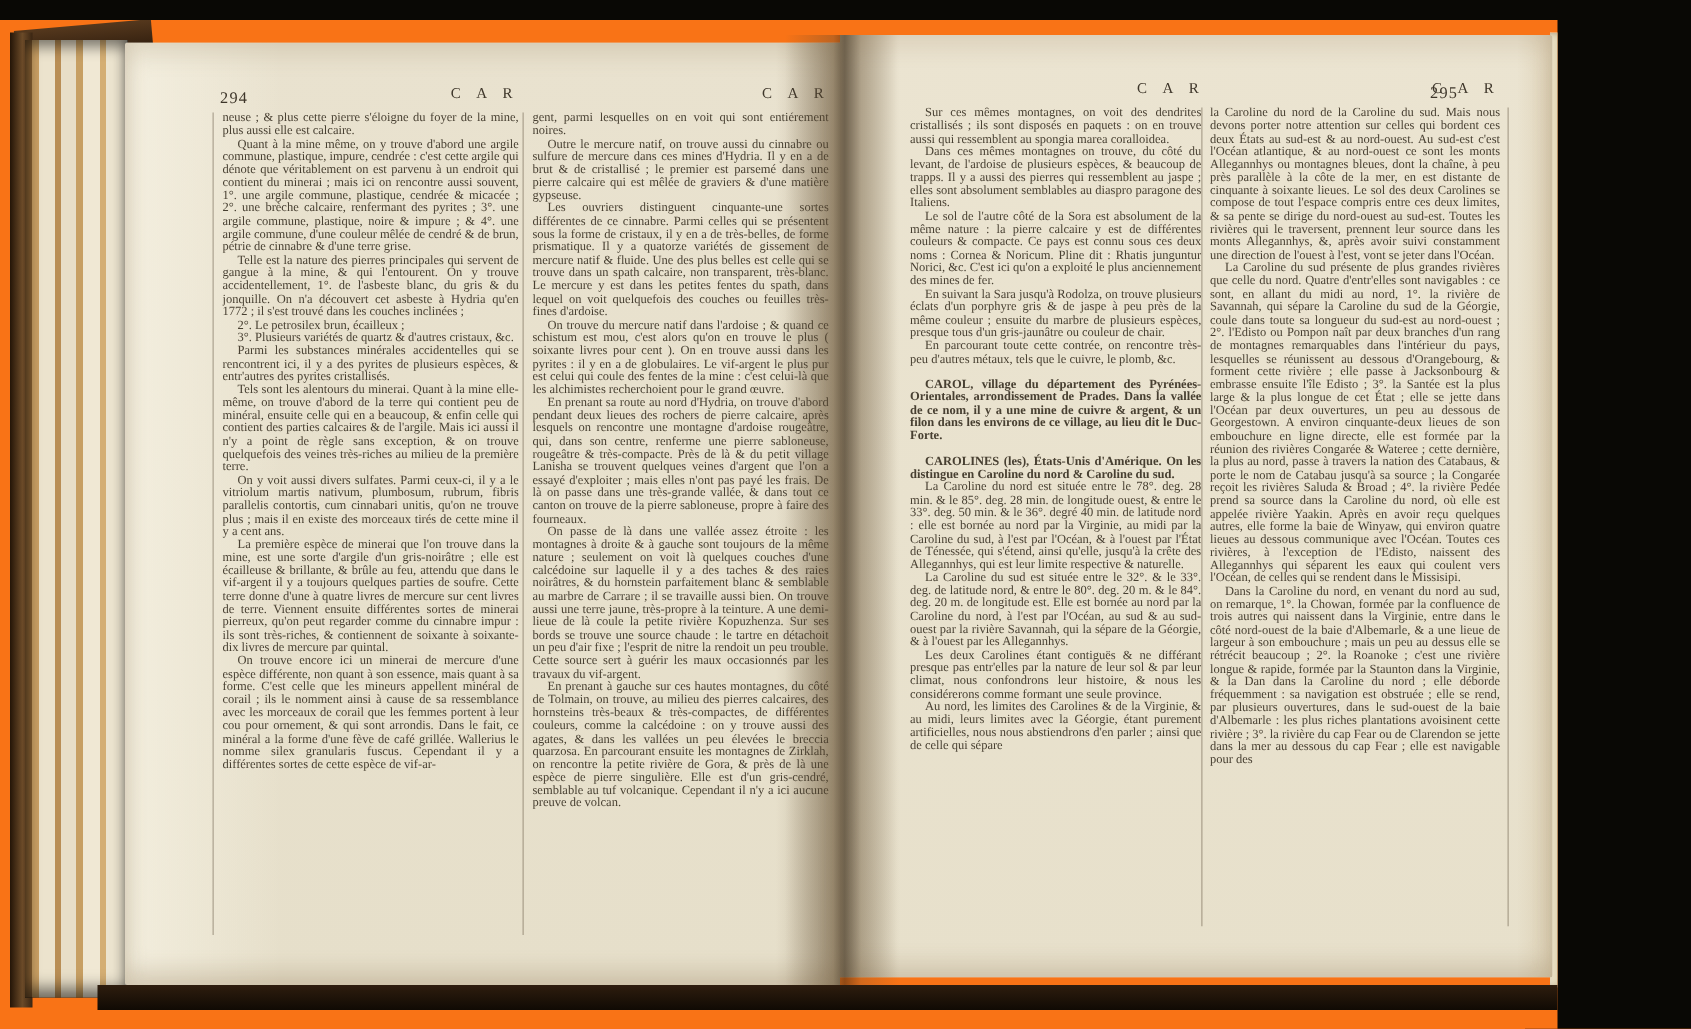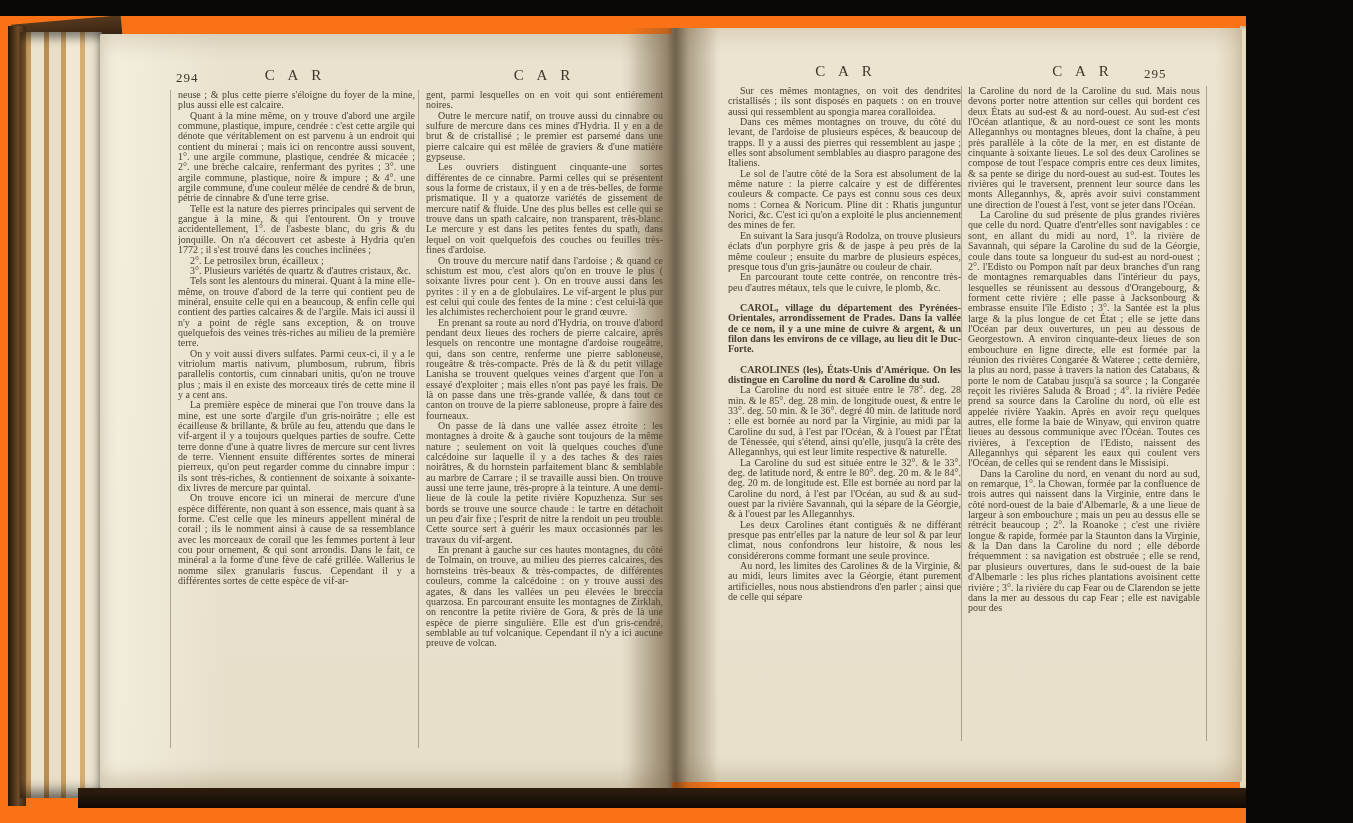--- a/index.html
+++ b/index.html
@@ -38,21 +38,21 @@
   .page-right{left:672px;top:12px;width:570px;height:754px;border-radius:0 2px 2px 0;
     background-image:
       linear-gradient(to right,rgba(110,88,55,.42),rgba(0,0,0,0) 8%),
       linear-gradient(to left,rgba(190,165,120,.28),rgba(0,0,0,0) 5%),
       linear-gradient(#ebe4d1,#e7e0cb);
     box-shadow:inset 0 10px 18px rgba(140,115,75,.16), inset 0 -12px 16px rgba(130,105,70,.2);}
   .gutter-shadow{position:absolute;left:628px;top:12px;width:92px;height:760px;pointer-events:none;
     background:linear-gradient(to right,rgba(0,0,0,0),rgba(95,75,48,.38) 42%,rgba(45,33,18,.5) 52%,rgba(95,75,48,.25) 66%,rgba(0,0,0,0));}
 
   
-  .runhead{position:absolute;font-size:15px;letter-spacing:5px;color:#3e362a;text-align:center;}
+  .runhead{position:absolute;font-size:12px;letter-spacing:5px;color:#3e362a;text-align:right;}
   .pagenum{position:absolute;font-size:13px;color:#3e362a;letter-spacing:1px;}
   .col{position:absolute;font-size:10px;line-height:10.35px;color:#473f31;
        text-align:justify;overflow:hidden;}
   .col p{margin:0;text-indent:12px;}
   .col p.cont{text-indent:0;}
   .col p.entry{margin-top:10px;font-weight:bold;}
   .rule{position:absolute;width:1px;background:rgba(85,72,52,.42);}
 </style>
 </head>
 <body>
@@ -73,20 +73,21 @@
 
     <div class="rule" style="left:70px;top:56px;height:658px;"></div>
     <div class="rule" style="left:318px;top:56px;height:658px;"></div>
 
     <div class="col" style="left:78px;top:56px;width:237px;height:660px;">
       <p class="cont">neuse ; &amp; plus cette pierre s'éloigne du foyer de la mine, plus aussi elle est calcaire.</p>
       <p>Quant à la mine même, on y trouve d'abord une argile commune, plastique, impure, cendrée : c'est cette argile qui dénote que véritablement on est parvenu à un endroit qui contient du minerai ; mais ici on rencontre aussi souvent, 1°. une argile commune, plastique, cendrée &amp; micacée ; 2°. une brèche calcaire, renfermant des pyrites ; 3°. une argile commune, plastique, noire &amp; impure ; &amp; 4°. une argile commune, d'une couleur mêlée de cendré &amp; de brun, pétrie de cinnabre &amp; d'une terre grise.</p>
       <p>Telle est la nature des pierres principales qui servent de gangue à la mine, &amp; qui l'entourent. On y trouve accidentellement, 1°. de l'asbeste blanc, du gris &amp; du jonquille. On n'a découvert cet asbeste à Hydria qu'en 1772 ; il s'est trouvé dans les couches inclinées ;</p>
       <p>2°. Le petrosilex brun, écailleux ;</p>
       <p>3°. Plusieurs variétés de quartz &amp; d'autres cristaux, &amp;c.</p>
+      <p>Parmi les substances minérales accidentelles qui se rencontrent ici, il y a des pyrites de plusieurs espèces, &amp; entr'autres des pyrites cristallisés.</p>
       <p>Tels sont les alentours du minerai. Quant à la mine elle-même, on trouve d'abord de la terre qui contient peu de minéral, ensuite celle qui en a beaucoup, &amp; enfin celle qui contient des parties calcaires &amp; de l'argile. Mais ici aussi il n'y a point de règle sans exception, &amp; on trouve quelquefois des veines très-riches au milieu de la première terre.</p>
       <p>On y voit aussi divers sulfates. Parmi ceux-ci, il y a le vitriolum martis nativum, plumbosum, rubrum, fibris parallelis contortis, cum cinnabari unitis, qu'on ne trouve plus ; mais il en existe des morceaux tirés de cette mine il y a cent ans.</p>
       <p>La première espèce de minerai que l'on trouve dans la mine, est une sorte d'argile d'un gris-noirâtre ; elle est écailleuse &amp; brillante, &amp; brûle au feu, attendu que dans le vif-argent il y a toujours quelques parties de soufre. Cette terre donne d'une à quatre livres de mercure sur cent livres de terre. Viennent ensuite différentes sortes de minerai pierreux, qu'on peut regarder comme du cinnabre impur : ils sont très-riches, &amp; contiennent de soixante à soixante-dix livres de mercure par quintal.</p>
       <p>On trouve encore ici un minerai de mercure d'une espèce différente, non quant à son essence, mais quant à sa forme. C'est celle que les mineurs appellent minéral de corail ; ils le nomment ainsi à cause de sa ressemblance avec les morceaux de corail que les femmes portent à leur cou pour ornement, &amp; qui sont arrondis. Dans le fait, ce minéral a la forme d'une fève de café grillée. Wallerius le nomme silex granularis fuscus. Cependant il y a différentes sortes de cette espèce de vif-ar-</p>
     </div>
 
     <div class="col" style="left:326px;top:56px;width:237px;height:660px;">
       <p class="cont">gent, parmi lesquelles on en voit qui sont entiérement noires.</p>
       <p>Outre le mercure natif, on trouve aussi du cinnabre ou sulfure de mercure dans ces mines d'Hydria. Il y en a de brut &amp; de cristallisé ; le premier est parsemé dans une pierre calcaire qui est mêlée de graviers &amp; d'une matière gypseuse.</p>
       <p>Les ouvriers distinguent cinquante-une sortes différentes de ce cinnabre. Parmi celles qui se présentent sous la forme de cristaux, il y en a de très-belles, de forme prismatique. Il y a quatorze variétés de gissement de mercure natif &amp; fluide. Une des plus belles est celle qui se trouve dans un spath calcaire, non transparent, très-blanc. Le mercure y est dans les petites fentes du spath, dans lequel on voit quelquefois des couches ou feuilles très-fines d'ardoise.</p>

